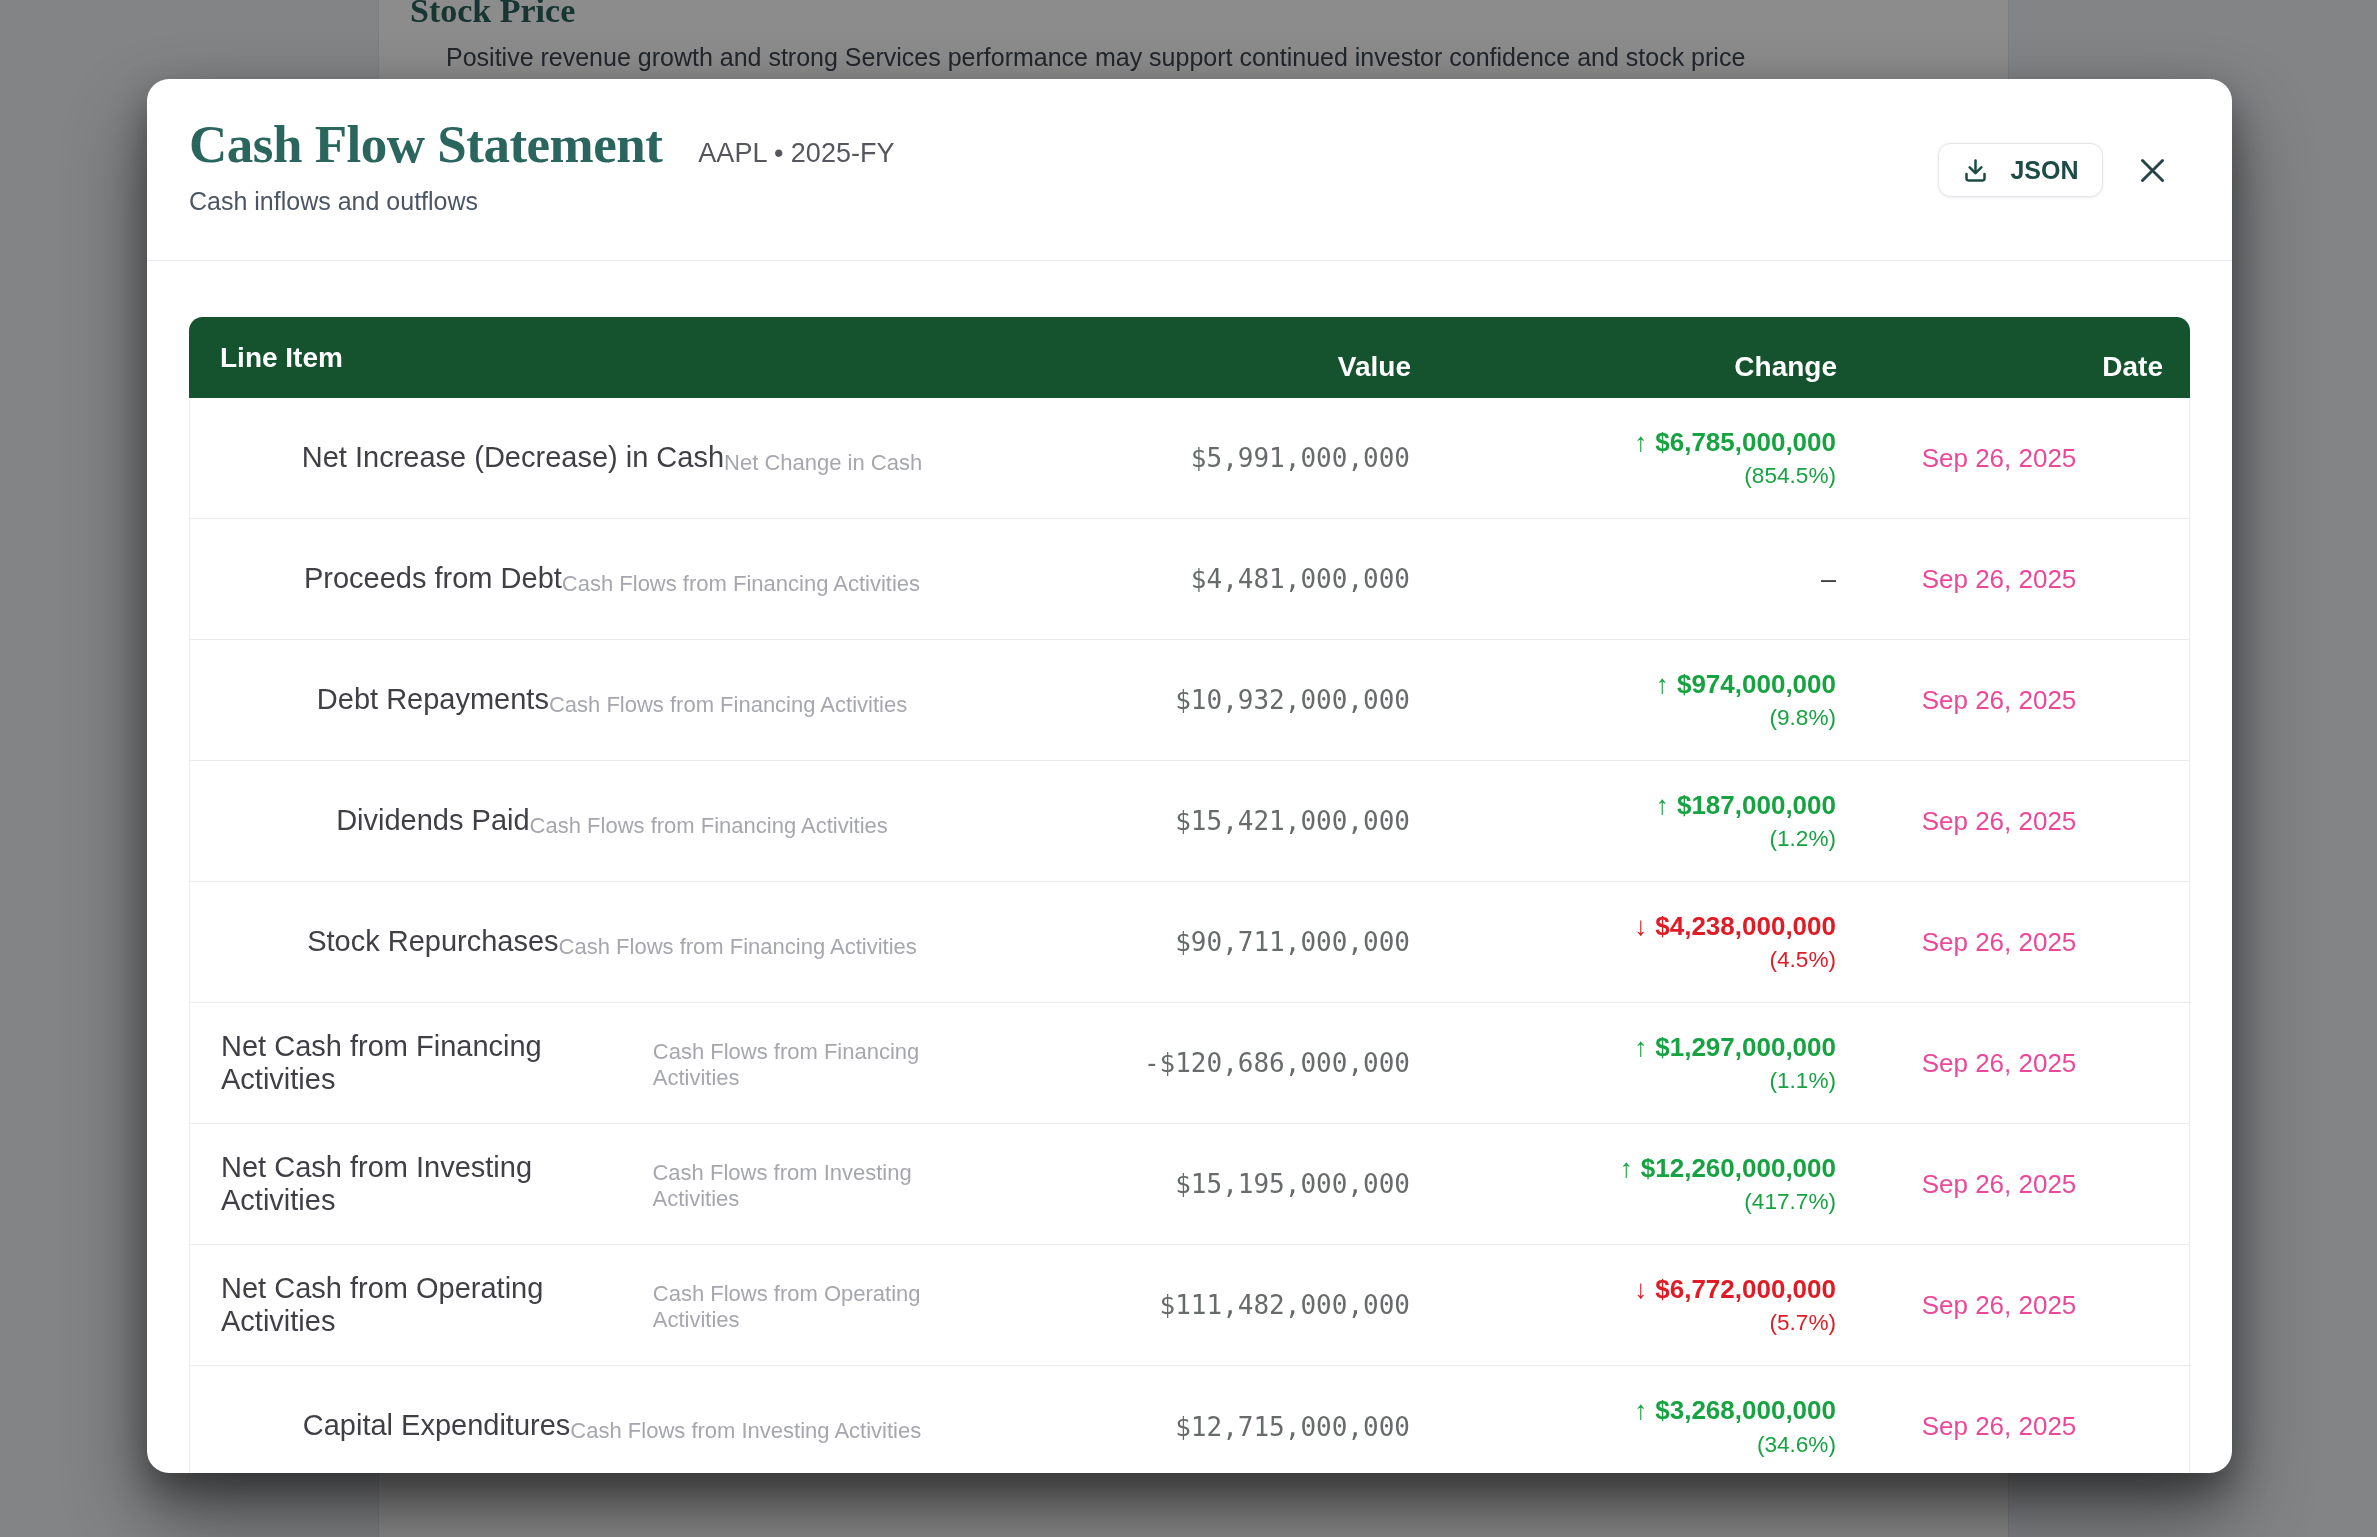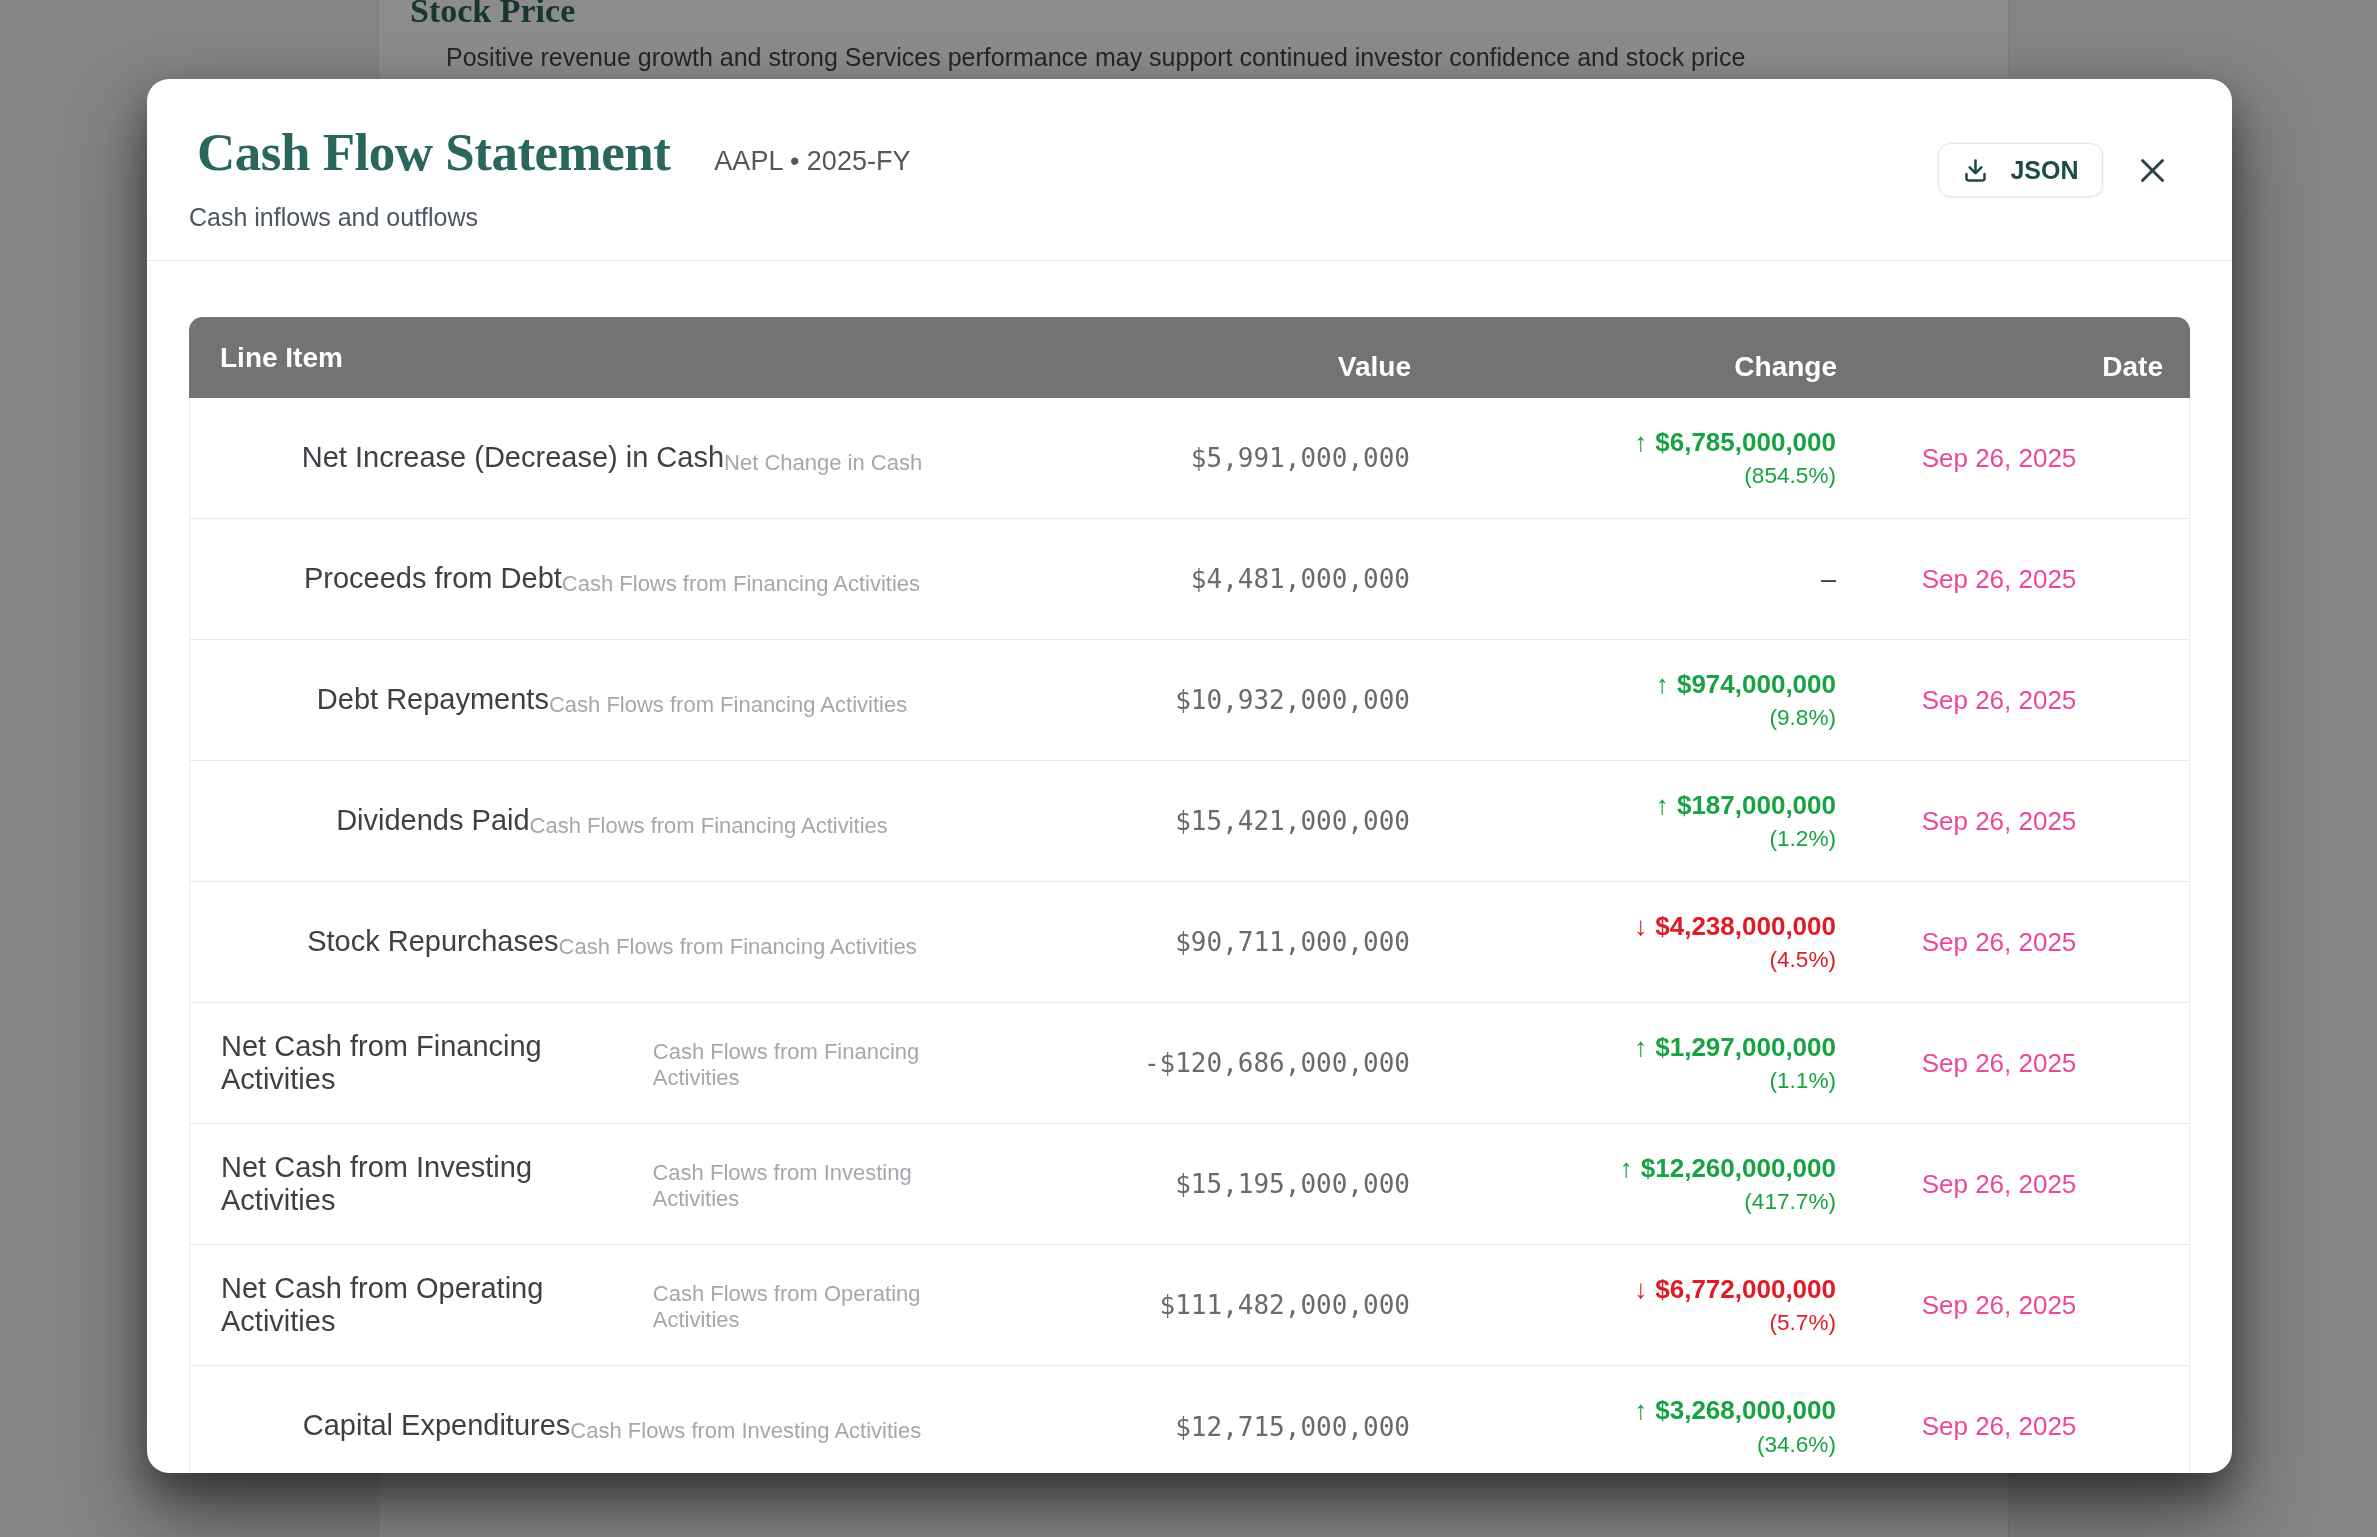--- a/index.html
+++ b/index.html
@@ -16,40 +16,40 @@
   
   .overlay{position:absolute;inset:0;background:rgba(10,10,10,0.47);}
 
   
   .modal{position:absolute;left:147px;top:79px;width:2085px;height:1394px;
     background:#ffffff;border-radius:22px;overflow:hidden;box-sizing:border-box;
     box-shadow:0 16.3px 36px rgba(0,0,0,.35),0 41px 81px rgba(0,0,0,.45);}
   .modal-header{position:relative;height:182px;box-sizing:border-box;
     padding:38px 42px 0 42px;border-bottom:1.8px solid #e7e8ec;}
   .title-row{display:flex;align-items:baseline;}
-  .modal-title{margin:8px;font-family:"Liberation Serif",serif;font-weight:700;
+  .modal-title{margin:0;font-family:"Liberation Serif",serif;font-weight:700;
     font-size:53px;line-height:1.05;color:#2a665e;letter-spacing:-0.5px;}
   .ticker{margin-left:36px;font-size:27px;color:#55565e;}
   .subtitle{margin-top:14.5px;font-size:25px;color:#4b5563;}
 
   .json-btn{position:absolute;top:64px;right:129px;width:165px;height:54px;
     display:flex;align-items:center;justify-content:center;gap:21px;
     background:#ffffff;border:1.8px solid #e3e5e9;border-radius:12.7px;cursor:pointer;
     box-shadow:0 0.9px 2.7px rgba(16,24,40,.08);
     font-family:"Liberation Sans",sans-serif;font-size:25px;font-weight:700;color:#1d4b45;}
   .json-btn svg{display:block;}
   .close-btn{position:absolute;top:70px;right:58px;width:43px;height:43px;
     display:flex;align-items:center;justify-content:center;
     background:transparent;border:none;cursor:pointer;padding:0;}
 
   
   .modal-body{padding:56px 42px 0 42px;}
   .thead,.row{display:grid;grid-template-columns:1fr 407px 426px 326px;
     align-items:center;padding:0 27px 0 31px;box-sizing:border-box;}
-  .thead{height:81px;background:#737373;color:#ffffff;font-size:28px;font-weight:700;
+  .thead{height:81px;background:#14532d;color:#ffffff;font-size:28px;font-weight:700;
     border-radius:13.6px 13.6px 0 0;}
   .th-right{text-align:right;margin-top:19px;}
   .tbody{border:1.8px solid #ecedf1;border-top:none;box-sizing:border-box;background:#fff;}
   .row{height:121px;border-bottom:1.8px solid #e9eaee;background:#ffffff;}
   .row:last-child{border-bottom:none;}
 
   .item-cell{display:flex;justify-content:center;}
   .item-name{font-size:29px;color:#3f3f46;}
   .item-cat{font-size:22px;color:#a6a7ae;margin-top:9px;}
   .value-cell{font-family:"DejaVu Sans Mono",monospace;font-size:26px;color:#676b6b;text-align:right;}

